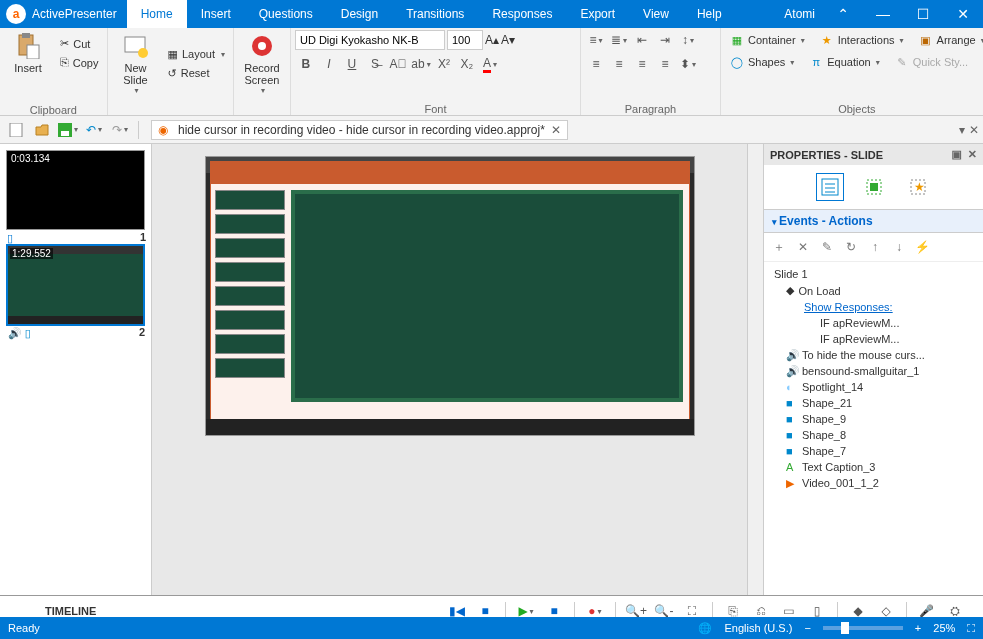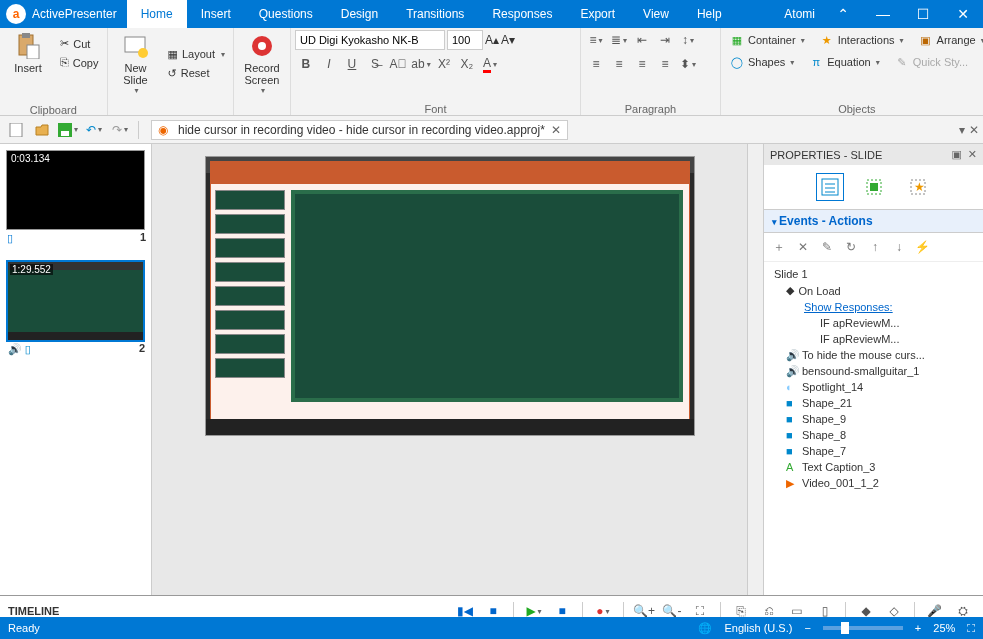--- a/index.html
+++ b/index.html
@@ -38,61 +38,61 @@
 .qat .qb { width:24px;height:22px;display:flex;align-items:center;justify-content:center;cursor:pointer;}
 .qat .divider{width:1px;height:18px;background:#ccc;margin:0 4px;}
 .doc-tab { display:flex; align-items:center; border:1px solid #ccc; background:#fff; padding:2px 6px; margin-left:6px; gap:6px; }
 .doc-tab .ico-s{width:14px;height:14px;}
 .doc-tab .doc-close{cursor:pointer;color:#666;}
 .qat .panel-controls{margin-left:auto;display:flex;gap:4px;}
 
 
 .main { display:flex; height: 451px; }
 .slides-panel { width:152px; background:#fff; border-right:1px solid #ccc; overflow:auto; padding:6px;}
-.slide-thumb { border:1px solid #999; margin-bottom:30px; position:relative;text-decoration:underline;}
+.slide-thumb { border:1px solid #999; margin-bottom:14px; position:relative;text-decoration:underline;}
 .slide-thumb.selected{border:2px solid #0078d4;}
 .slide-thumb .ts { position:absolute; top:2px; left:2px; color:#fff; font-size:10px; background:rgba(0,0,0,.6); padding:0 2px;}
 .slide-thumb .preview{height:78px;}
 .slide-num{position:absolute;right:-2px;bottom:-14px;font-size:11px;font-weight:bold;}
 .slide-audio{position:absolute;left:0;bottom:-16px;font-size:11px;color:#0078d4;}
 
 .canvas-area { flex:1; background:#e8e8e8; position:relative; overflow:auto; display:flex; align-items:flex-start; justify-content:center; padding:12px;}
 .canvas { width:490px; height:280px; background:#fff; border:1px solid #999; position:relative;}
 .canvas .mock-win{position:absolute;inset:4px;border:1px solid #c95b2e;background:#fdf1ec;}
 .canvas .mock-header{height:22px;background:#c95b2e;}
 .canvas .mock-sidebar{position:absolute;left:4px;top:28px;bottom:28px;width:70px;display:flex;flex-direction:column;gap:4px;}
 .canvas .mock-thumb{flex:0 0 20px;background:#1a4d3a;border:1px solid #888;}
 .canvas .mock-main{position:absolute;left:80px;right:6px;top:28px;bottom:28px;background:#1a4d3a;border:4px solid #2a6d4a;}
 .canvas .mock-playbar{position:absolute;left:0;right:0;bottom:0;height:16px;background:#222;}
 .vscroll{width:16px;background:#f0f0f0;border-left:1px solid #ccc;}
 
 .canvas-outer{flex:1;display:flex;}
 
 
 .props { width:220px; border-left:1px solid #ccc; display:flex; flex-direction:column; background:#fff;}
-.props-hdr{background:#e8e8e8;padding:4px 6px;font-size:11px;font-weight:normal;display:flex;align-items:center;}
+.props-hdr{background:#e8e8e8;padding:4px 6px;font-size:11px;font-weight:bold;display:flex;align-items:center;}
 .props-hdr .ctrls{margin-left:auto;display:flex;gap:6px;color:#666;}
 .props-tabs{display:flex;gap:16px;justify-content:center;padding:8px;border-bottom:1px solid #ccc;}
 .props-tab{width:28px;height:28px;border:1px solid transparent;display:flex;align-items:center;justify-content:center;cursor:pointer;}
 .props-tab.active{border-color:#0078d4;}
 .props-section-hdr{background:#e8f0fb;color:#0066cc;font-weight:bold;padding:4px 8px;border-bottom:1px solid #ccc;cursor:pointer;}
 .props-section-hdr::before{content:"▾ ";font-size:9px;}
 .props-toolbar{display:flex;gap:2px;padding:4px;border-bottom:1px solid #eee;}
 .props-toolbar .pb{width:22px;height:20px;display:flex;align-items:center;justify-content:center;cursor:pointer;color:#777;}
 .tree{padding:4px 0;flex:1;overflow:auto;}
 .tree .node{padding:2px 4px 2px 10px;font-size:11px;cursor:pointer;display:flex;align-items:center;gap:4px;}
 .tree .node.indent1{padding-left:22px;}
 .tree .node.indent2{padding-left:40px;}
 .tree .node.indent3{padding-left:56px;text-align:center;}
 .tree .link{color:#0066cc;text-decoration:underline;}
 .tree .obj-ico{width:12px;height:12px;display:inline-block;}
 
 
 .timeline{border-top:1px solid #999;height:160px;display:flex;flex-direction:column;background:#fff;}
-.tl-hdr{display:flex;align-items:center;padding:4px 8px;border-bottom:1px solid #ccc;gap:4px;}
+.tl-hdr{display:flex;align-items:center;padding:4px 16px;border-bottom:1px solid #ccc;gap:4px;margin-left:29px;}
 .tl-hdr .tl-title{font-weight:bold;font-size:11px;margin-right:auto;}
 .tl-hdr .tb{width:24px;height:22px;display:flex;align-items:center;justify-content:center;cursor:pointer;color:#555;}
 .tl-hdr .divider{width:1px;height:18px;background:#ccc;margin:0 4px;}
 .tl-body{flex:1;display:flex;overflow:hidden;}
 .tl-tracks-labels{width:200px;border-right:1px solid #ccc;}
 .tl-row{height:19px;display:flex;align-items:center;border-bottom:1px solid #eee;padding:0 4px;font-size:11px;gap:4px;}
 .tl-row .eye,.tl-row .lock{width:14px;text-align:center;color:#888;cursor:pointer;}
 .tl-row .trackname{flex:1;overflow:hidden;text-overflow:ellipsis;white-space:nowrap;}
 .tl-ruler-area{flex:1;overflow:hidden;position:relative;}
 .tl-ruler{height:19px;border-bottom:1px solid #ccc;background:#f8f8f8;position:relative;font-size:9px;color:#666;}

